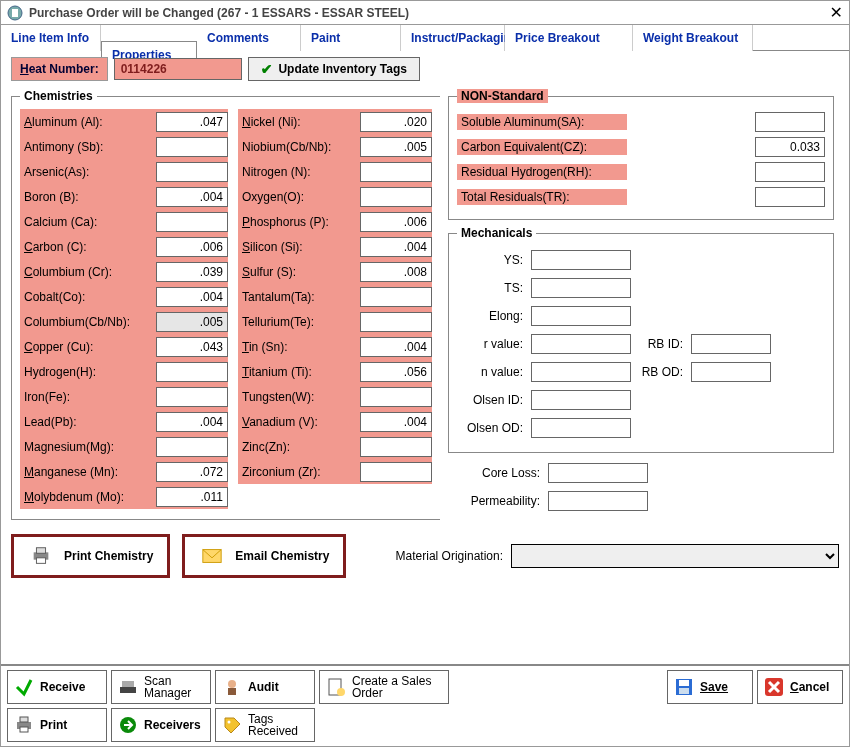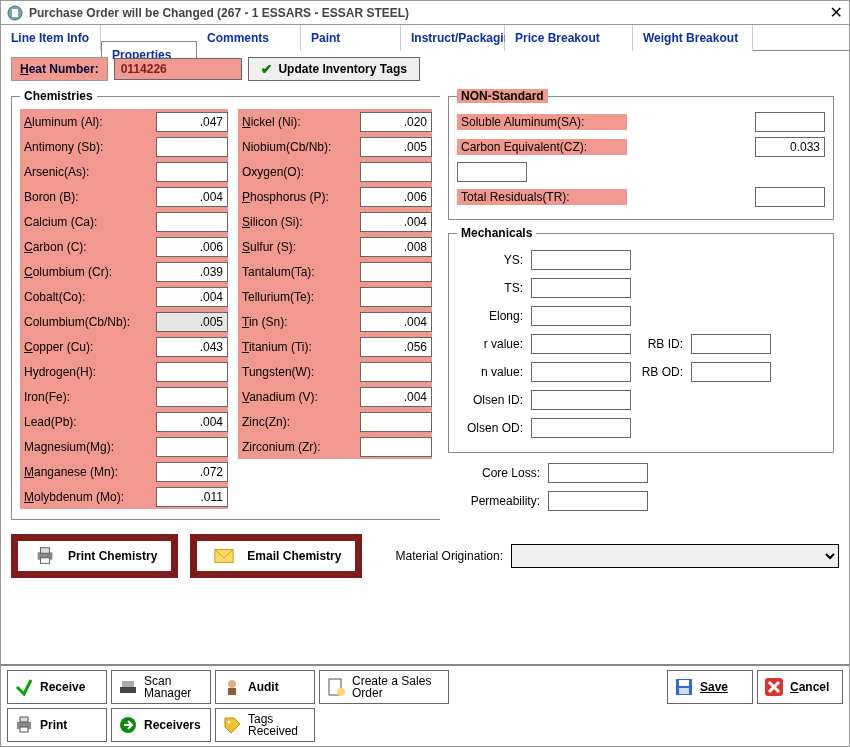--- a/index.html
+++ b/index.html
@@ -33,21 +33,21 @@
   .nonstd .pair .lab { width:170px; flex:0 0 170px;}
   .nonstd .hl { background:#f2998f;}
   .nonstd .pair input { width:70px;}
   .mech { width:386px;}
   .mrow { display:flex; align-items:center; height:28px; gap:8px;}
   .mrow .ml { width:66px; text-align:right;}
   .mrow input { width:100px; height:20px; border:1px solid #666; padding:0 4px;}
   .mrow .ml2 { width:44px; text-align:right;}
   .belowmech .mrow .ml { width:92px; text-align:right;}
   .btnrow { display:flex; gap:12px; align-items:center; margin-top:14px;}
-  .iconbtn { border:7px solid #7f1d1d; background:#fff; padding:4px 14px; display:flex; align-items:center; gap:10px; font-weight:bold; height:44px;}
+  .iconbtn { border:3px solid #7f1d1d; background:#fff; padding:4px 14px; display:flex; align-items:center; gap:10px; font-weight:bold; height:44px;}
   .printer-ic, .mail-ic { width:26px; height:22px; }
   .matorig { margin-left:auto; display:flex; align-items:center; gap:8px;}
   .matorig select { width:328px; height:24px; border:1px solid #000;}
   .bottombar { border-top:2px solid #888; padding:4px 6px; display:flex; flex-direction:column; gap:4px; background:#fff;}
   .brow { display:flex; gap:4px; align-items:stretch;}
   .bbtn { border:1px solid #666; background:#fff; width:100px; height:34px; display:flex; align-items:center; gap:6px; padding:0 6px; font-weight:bold;}
   .bbtn .ic { width:20px; height:20px; flex:0 0 20px;}
   .bbtn .two { font-weight:normal; line-height:12px;}
   .spacer { flex:1;}
   .save { text-decoration:underline;}
@@ -165,20 +165,24 @@
         <div class="chemcol h">
           <div class="pair hl">
               <span class="lab hl under-first">Nickel (Ni):</span>
               <input value=".020" style="">
             </div>
           <div class="pair hl">
               <span class="lab hl">Niobium(Cb/Nb):</span>
               <input value=".005" style="">
             </div>
           <div class="pair hl">
+              <span class="lab hl">Nitrogen (N):</span>
+              <input value="" style="">
+            </div>
+          <div class="pair hl">
               <span class="lab hl">Oxygen(O):</span>
               <input value="" style="">
             </div>
           <div class="pair hl">
               <span class="lab hl under-first">Phosphorus (P):</span>
               <input value=".006" style="">
             </div>
           <div class="pair hl">
               <span class="lab hl under-first">Silicon (Si):</span>
               <input value=".004" style="">
@@ -227,20 +231,21 @@
           <legend class="hl" style="background:#f2998f;">NON-Standard</legend>
           <div class="pair">
               <span class="lab hl">Soluble Aluminum(SA):</span>
               <input value="" style="">
             </div>
           <div class="pair">
               <span class="lab hl">Carbon Equivalent(CZ):</span>
               <input value="0.033" style="">
             </div>
           <div class="pair">
+              <span class="lab hl">Residual Hydrogen(RH):</span>
               <input value="" style="">
             </div>
           <div class="pair">
               <span class="lab hl">Total Residuals(TR):</span>
               <input value="" style="">
             </div>
         </fieldset>
 
         <fieldset class="mech">
           <legend>Mechanicals</legend>

